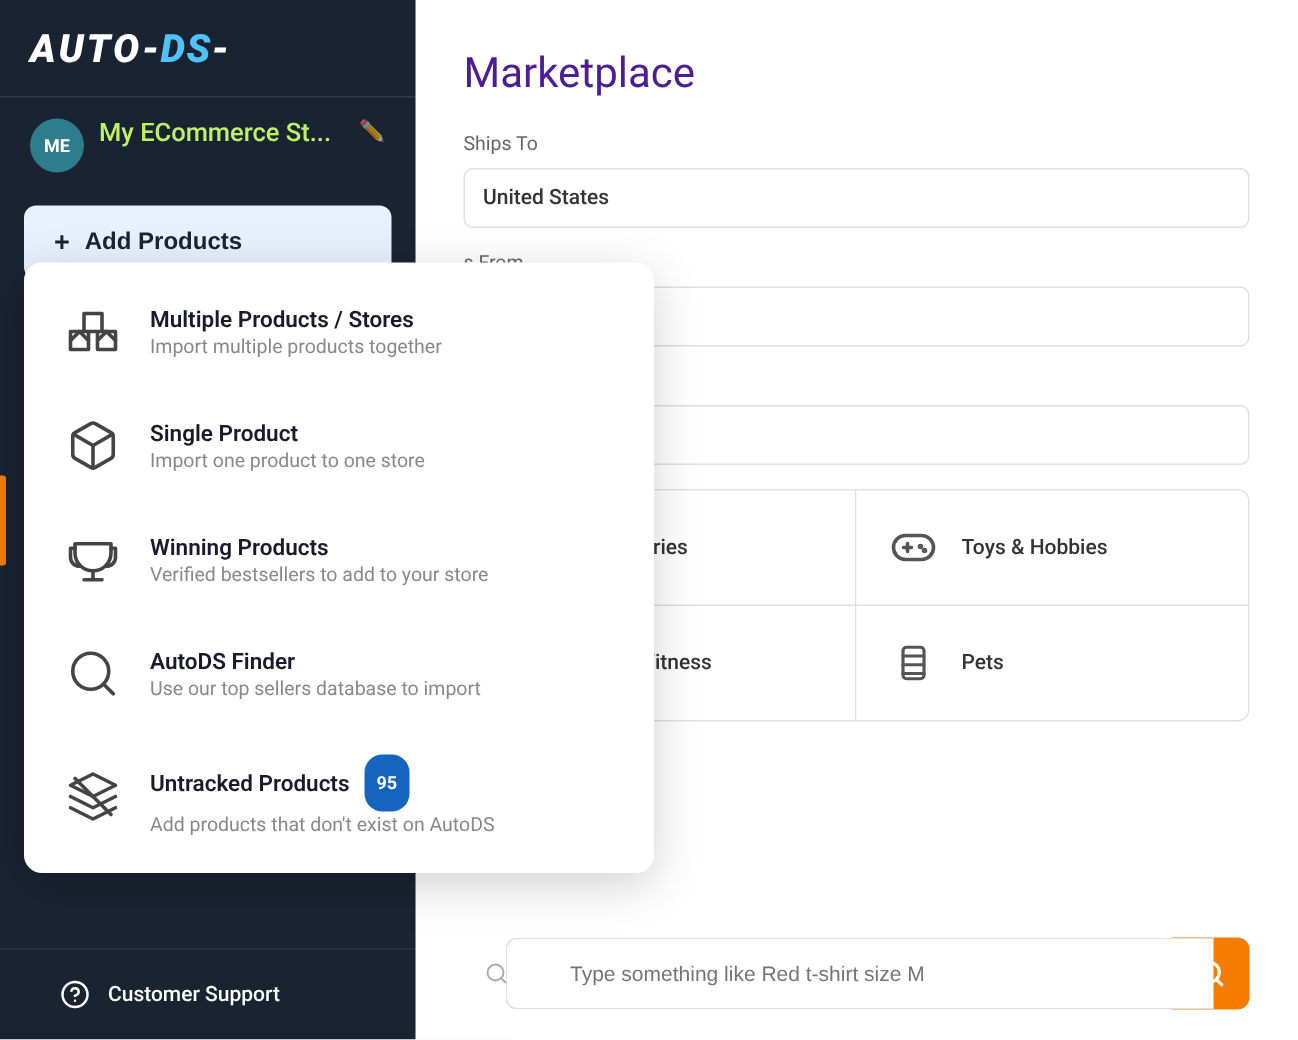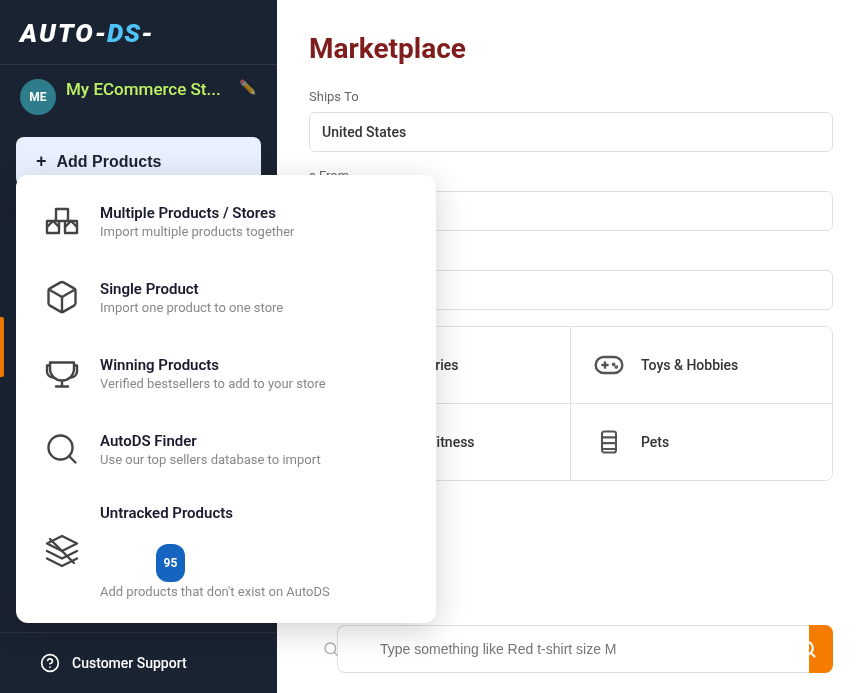--- a/index.html
+++ b/index.html
@@ -177,22 +177,22 @@
       top: 0;
       width: calc(865px - 277px);
       height: 693px;
       background: white;
       padding: 32px 32px 20px;
       overflow: hidden;
     }
 
     .page-title {
       font-size: 28px;
-      font-weight: 700;
-      color: #7f1d1d;
+      font-weight: 400;
+      color: #4c1d95;
       margin-bottom: 24px;
     }
 
     .field-label {
       font-size: 13px;
       color: #666;
       margin-bottom: 8px;
     }
 
     .field-input {
@@ -485,20 +485,20 @@
   <div class="dropdown-item">
     <div class="dropdown-item-icon">
       <svg width="36" height="36" viewBox="0 0 24 24" fill="none" stroke="#444" stroke-width="1.6" stroke-linecap="round" stroke-linejoin="round">
         <path d="M12 2L2 7l10 5 10-5-10-5z"></path>
         <path d="M2 17l10 5 10-5"></path>
         <path d="M2 12l10 5 10-5"></path>
         <line x1="4" y1="4" x2="20" y2="20" stroke="#444" stroke-width="1.6"></line>
       </svg>
     </div>
     <div class="dropdown-item-text">
-      <h3 style="display:inline-flex; align-items:center; gap:22px;flex-direction:column;">
+      <h3 style="display:inline-flex; align-items:center; gap:2px;">
         <span>Untracked Products</span>
         <span class="badge">95</span>
       </h3>
       <p>Add products that don't exist on AutoDS</p>
     </div>
   </div>
 </div>
 
 </body></html>

